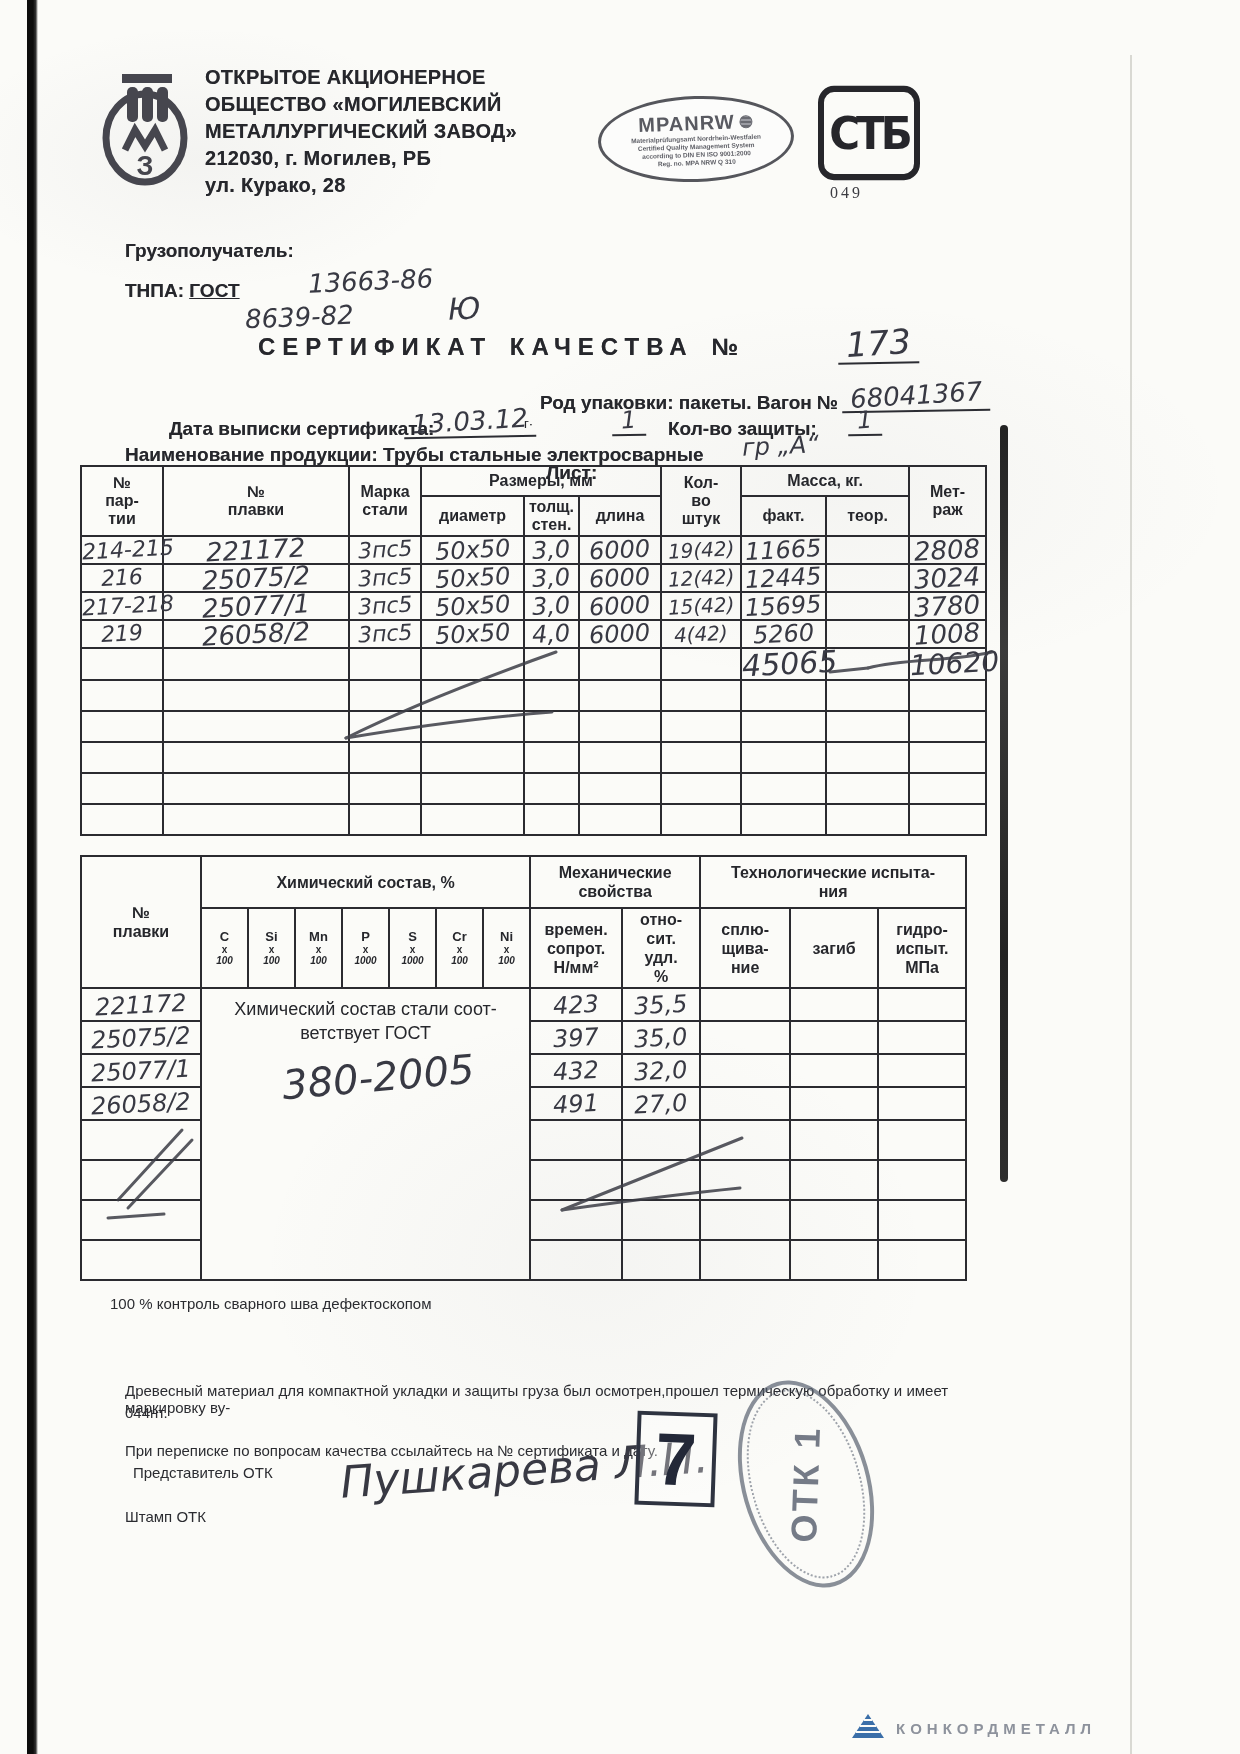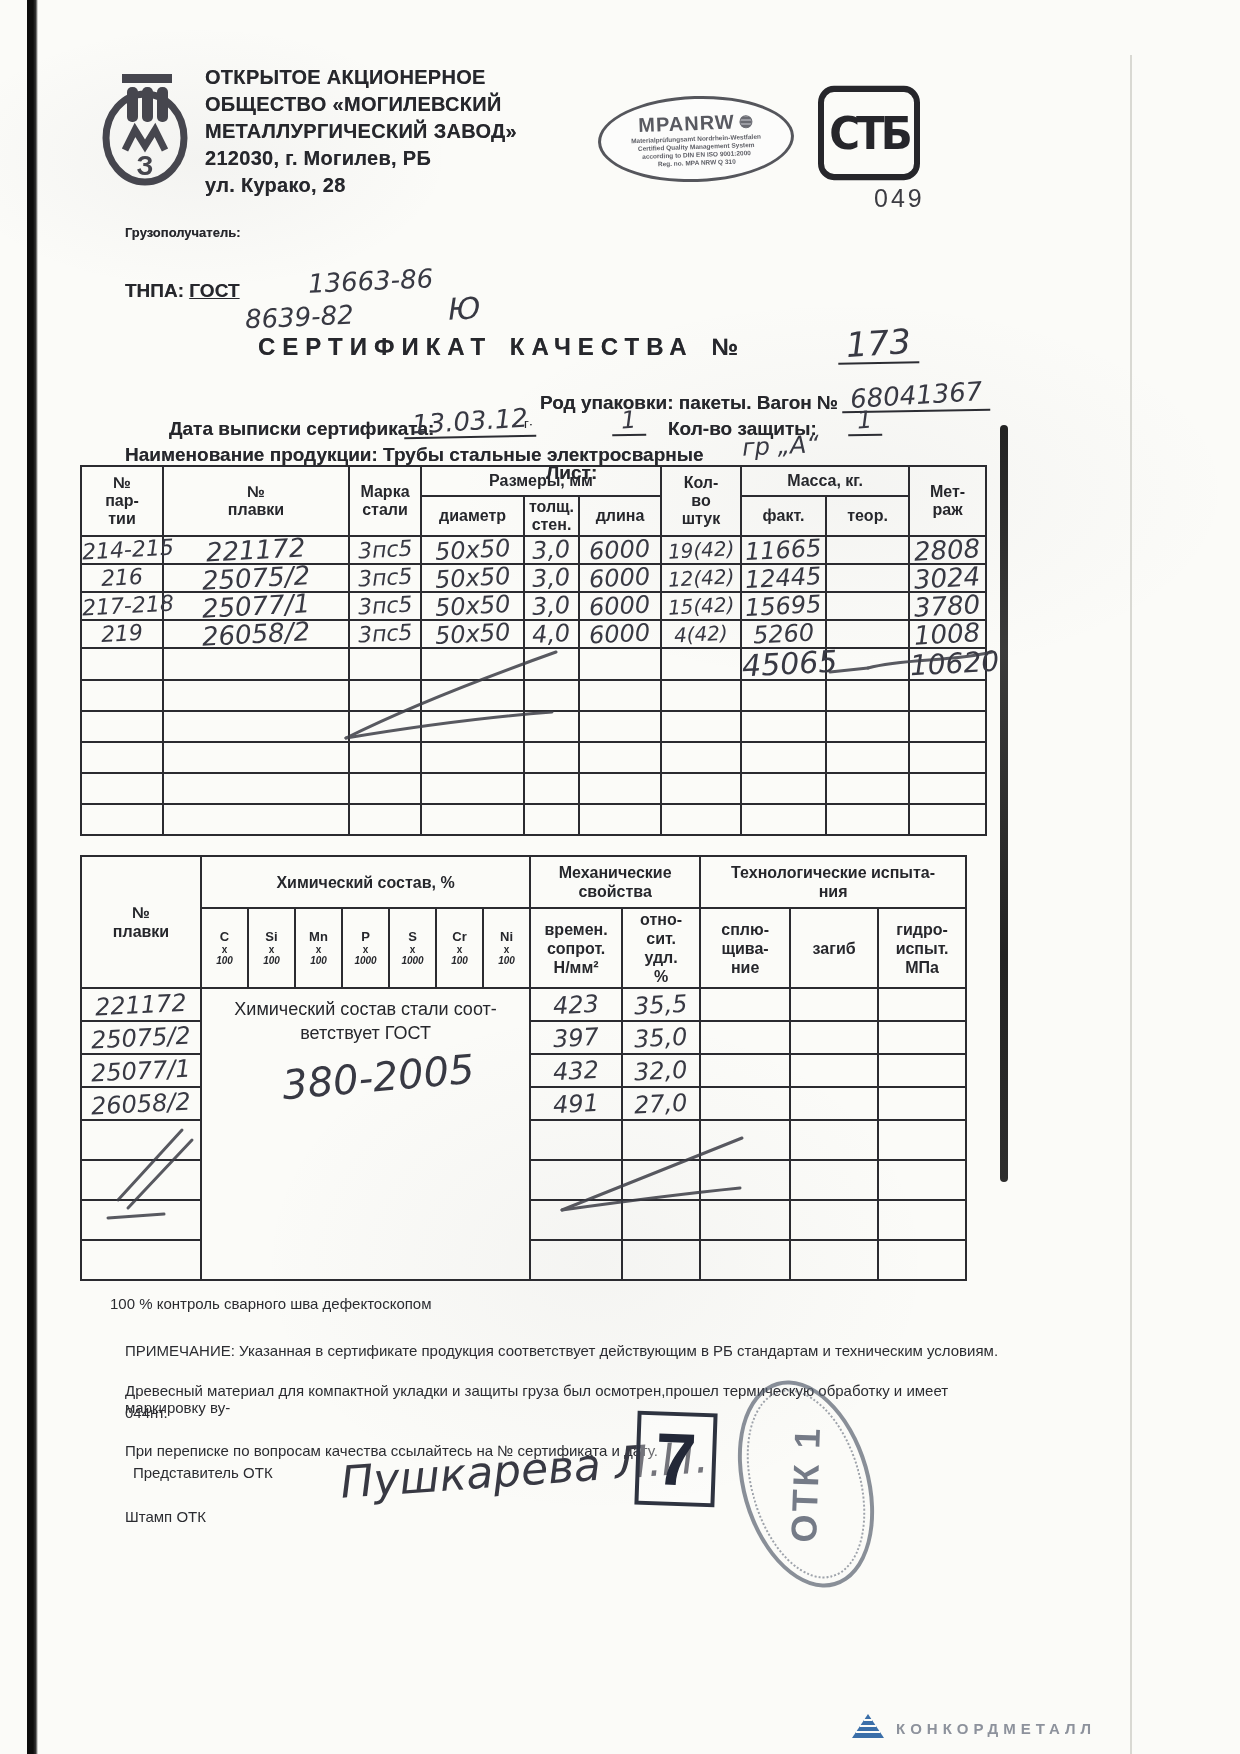--- a/index.html
+++ b/index.html
@@ -51,21 +51,21 @@
       repeating-linear-gradient(0deg,#6a6b72 0 2px, transparent 2px 4px), #9a9ba2; border:1px solid #6a6b72;}
   .mpa small { display:block; font-size:6.5px; line-height:8px; color:#5e5f66; font-weight:bold;}
   .stb {
     left:818px; top:88px; width:102px; height:90px;
     border:6px solid #26262b; border-radius:16px;
     display:flex; align-items:center; justify-content:center;
     font-family:"DejaVu Sans", sans-serif;
     font-size:42px; font-weight:900; letter-spacing:-4px; color:#26262b;
     transform:scaleY(1.05);
   }
-  .stb-num { left:874px; top:184px; font-size:25px; letter-spacing:3px; color:#3c3c42; font-family:Liberation Sans, sans-serif;}
+  .stb-num { left:830px; top:184px; font-size:16px; letter-spacing:3px; color:#3c3c42; font-family:Liberation Serif, serif;}
 
   
   table { border-collapse:collapse; table-layout:fixed; }
   th, td { border:2px solid #2b2b30; vertical-align:middle; text-align:center; overflow:visible; }
   th { font-weight:bold; color:#26272c; }
   .t1 { left:80px; top:465px; width:905px; }
   .t1 th { font-size:16px; line-height:18px; }
   .t1 .tier1 th { height:30px; }
   .t1 .tier2 th { height:40px; }
   .t1 tbody tr { height:28px; }
@@ -139,21 +139,21 @@
     </div>
     <small>Materialprüfungsamt Nordrhein-Westfalen</small>
     <small>Certified Quality Management System</small>
     <small>according to DIN EN ISO 9001:2000</small>
     <small>Reg. no. MPA NRW Q 310</small>
   </div>
 
   <div class="abs stb">СТБ</div>
   <div class="abs stb-num">049</div>
 
-  <div class="abs printed b" style="left:125px; top:225px; font-size:13px;">Грузополучатель:</div>
+  <div class="abs printed b" style="left:125px; top:240px; font-size:19px;">Грузополучатель:</div>
 
   <div class="abs printed b" style="left:125px; top:280px; font-size:19px;">
     <span>ТНПА:</span>
     <span class="gost-u">ГОСТ</span>
   </div>
   <div class="abs hw s26" style="left:308px; top:268px;">13663-86</div>
   <div class="abs hw s26" style="left:245px; top:304px;">8639-82</div>
   <div class="abs hw s30" style="left:448px; top:294px;">Ю</div>
 
   <div class="abs printed b" style="left:258px; top:333px; font-size:24px; letter-spacing:7px; word-spacing:4px;">СЕРТИФИКАТ  КАЧЕСТВА  №</div>
@@ -507,21 +507,20 @@
       <path d="M868,668 C904,658 952,662 992,652"></path>
       <path d="M118,1200 L182,1130"></path>
       <path d="M128,1208 L192,1140"></path>
       <path d="M108,1218 L164,1214"></path>
       <path d="M742,1138 L562,1210"></path>
       <path d="M562,1210 C634,1200 700,1192 740,1188"></path>
     </g>
   </svg>
 
   <div class="abs foot" style="left:110px; top:1295px;">100 %   контроль сварного шва дефектоскопом</div>
-  <div class="abs foot" style="left:125px; top:1342px; width:920px;">ПРИМЕЧАНИЕ: Указанная в сертификате продукция соответствует действующим в РБ стандартам и  техническим  условиям.</div>
   <div class="abs foot" style="left:125px; top:1382px; width:900px;">Древесный материал для компактной укладки и защиты груза был осмотрен,прошел термическую обработку и имеет маркировку ву-</div>
   <div class="abs foot" style="left:125px; top:1404px;">044нт.</div>
   <div class="abs foot" style="left:125px; top:1442px;">При переписке по вопросам качества ссылайтесь на  № сертификата и дату.</div>
   <div class="abs foot" style="left:133px; top:1464px;">Представитель ОТК</div>
   <div class="abs foot" style="left:125px; top:1508px;">Штамп ОТК</div>
 
   <div class="abs hw s44" style="left:340px; top:1448px; transform:rotate(-4deg);">Пушкарева Л.И.</div>
 
   <div class="abs stamp7">7</div>
 

